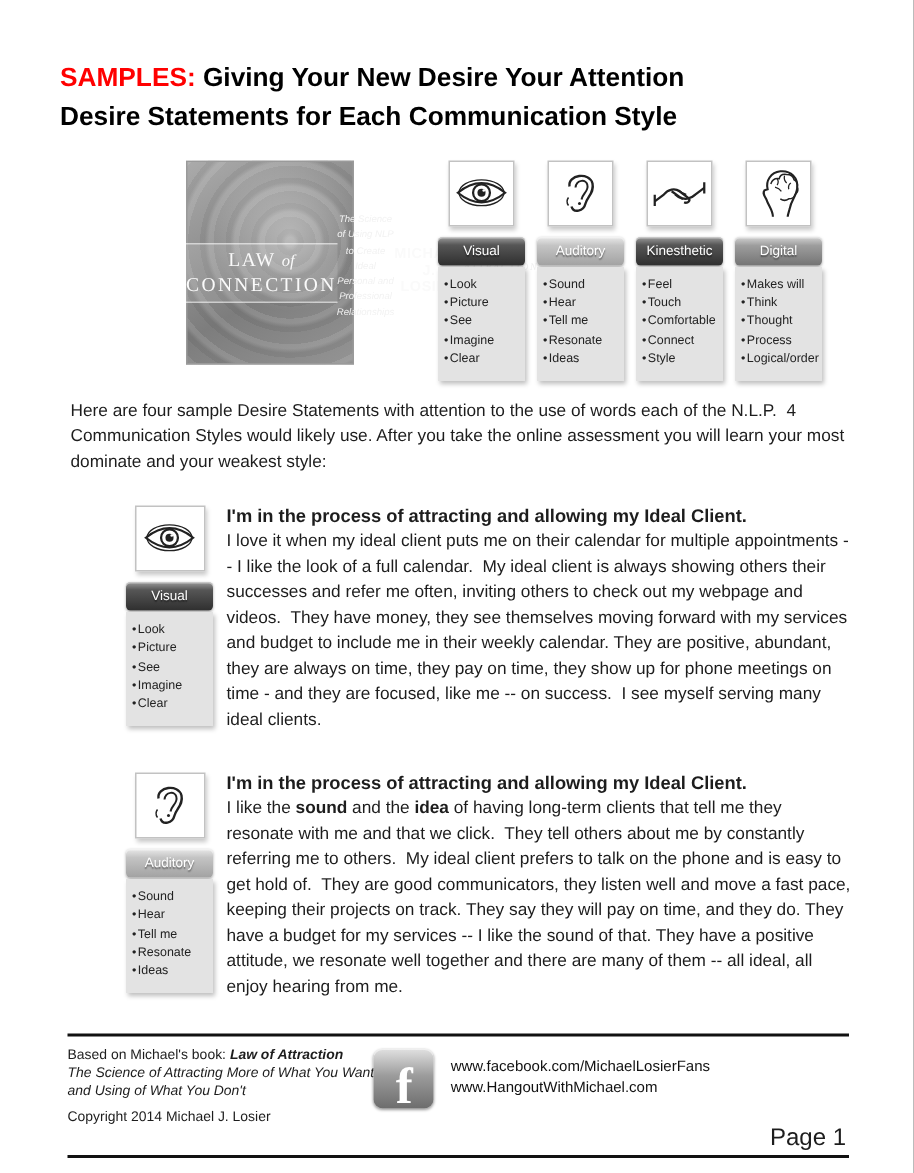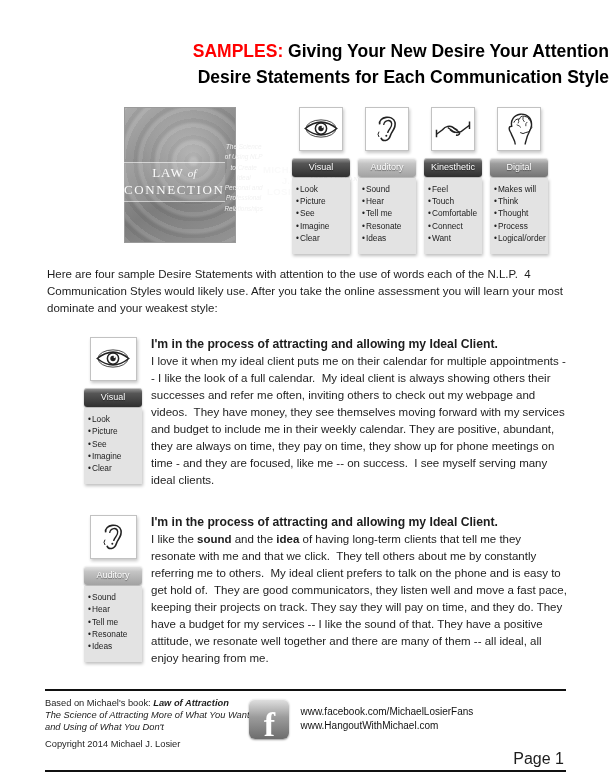--- a/index.html
+++ b/index.html
@@ -1,20 +1,20 @@
 <!DOCTYPE html>
 <html><head>
 <meta charset="utf-8">
 <style>
   html,body{margin:0;padding:0;background:#888;}
   .page{position:relative;width:609px;height:782px;margin:0 auto;background:#fff;
         font-family:"Liberation Sans",sans-serif;color:#1d1d1d;overflow:hidden;}
 
   
-  .title{padding-top:38px;text-align:right;font-size:17.5px;font-weight:bold;line-height:1.5;color:#000;}
+  .title{padding-top:38px;text-align:left;font-size:17.5px;font-weight:bold;line-height:1.5;color:#000;padding-left:40px;}
   .title .red{color:#ff0000;}
 
   
   .top-row{display:flex;align-items:flex-start;margin:16px 0 0 124px;}
   .book-cover{width:112px;height:136px;margin-right:56px;flex:none;
       background:
         radial-gradient(circle at 62% 36%, rgba(255,255,255,.38), rgba(255,255,255,0) 46%),
         repeating-radial-gradient(circle at 62% 40%, rgba(255,255,255,.10) 0 3px, rgba(0,0,0,.06) 6px 9px, rgba(0,0,0,0) 9px 17px),
         linear-gradient(150deg,#ababab,#7d7d7d 60%,#949494);
       color:#fafafa;display:flex;align-items:center;text-align:center;
@@ -146,21 +146,21 @@
             <path d="M2,19 l0,10" fill="none" stroke="#222" stroke-width="2"></path>
             <path d="M46,8 l0,10" fill="none" stroke="#222" stroke-width="2"></path>
           </svg>
         </div>
         <div class="pill dark">Kinesthetic</div>
         <ul class="kw">
           <li>Feel</li>
           <li>Touch</li>
           <li>Comfortable</li>
           <li>Connect</li>
-          <li>Want</li>
+          <li>Style</li>
         </ul>
       </div>
 
       <div class="col">
         <div class="icon-box">
           <svg width="31" height="34" viewBox="0 0 44 48">
             <path d="M16,46 C16,40 12,36 10,30 C8,26 6,24 8,21 L11,20 C9,12 14,4 23,3 C33,2 40,9 39,19 C38,27 33,31 32,38 C31,42 30,44 30,46" fill="none" stroke="#222" stroke-width="2"></path>
             <path d="M14,15 q2,-6 8,-5 q1,-5 7,-4 q6,0 7,5 q4,2 3,7 q2,4 -2,7 q-1,4 -6,4 q-4,3 -8,0" fill="none" stroke="#222" stroke-width="1.4"></path>
             <path d="M20,10 q2,3 0,6 M27,7 q-1,4 2,7 M33,14 q-3,2 -2,6 M18,18 q4,1 6,4" fill="none" stroke="#222" stroke-width="1.2"></path>
           </svg>

